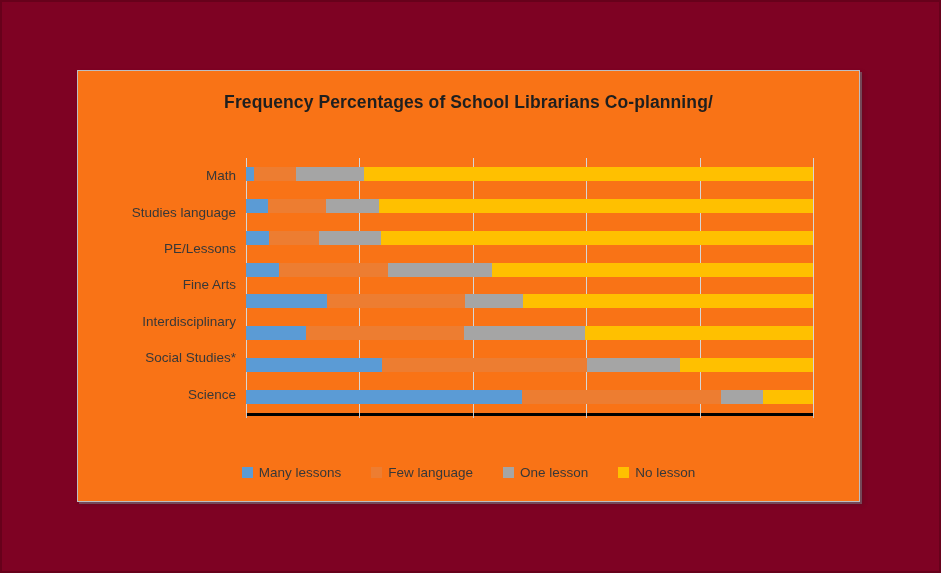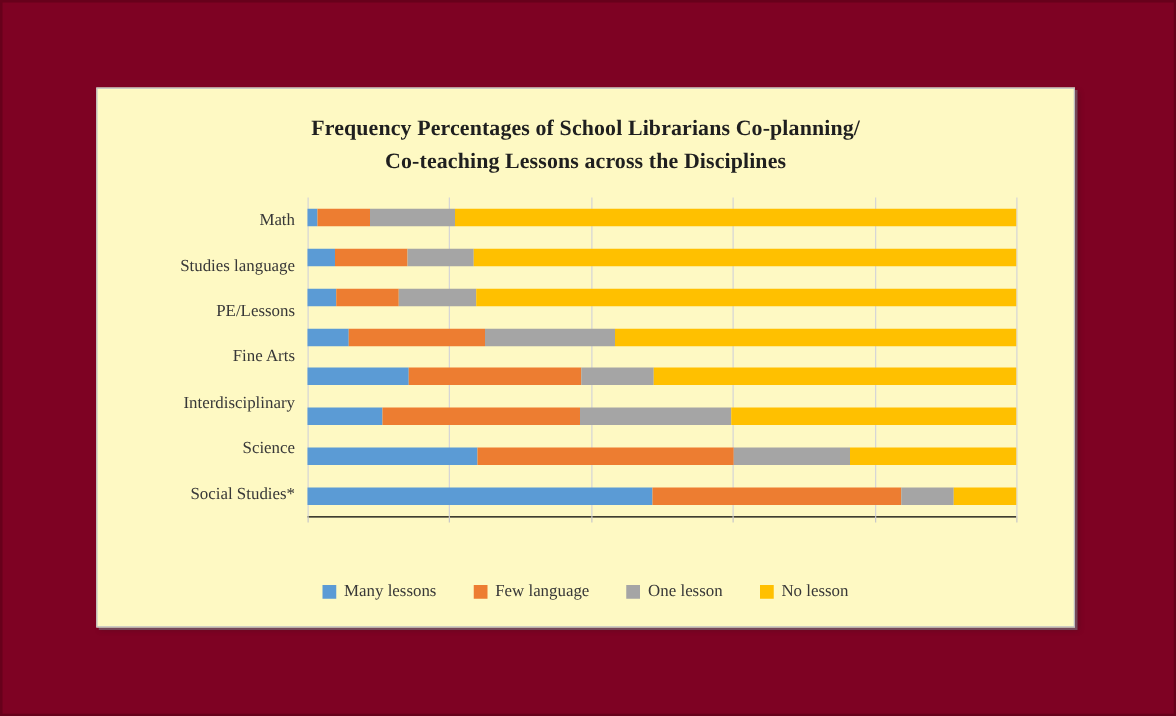--- a/index.html
+++ b/index.html
@@ -30,21 +30,21 @@
     font-weight: bold;
     font-size: 17.5px;
     line-height: 1.47;
     color: #1f1f1f;
     letter-spacing: 0.1px;
   }
   #chart-body {
     position: absolute;
     left: 168px; right: 46px;
     top: 87px; height: 255px;
-    border-bottom: 1px solid #000000;
+    border-bottom: 3px solid #000000;
   }
   .gridline {
     position: absolute;
     top: 0; bottom: 0;
     width: 1px;
     background: #d6d6d6;
   }
   #rows {
     position: absolute;
     left: 0; right: 0; top: 0; bottom: 0;
@@ -114,44 +114,43 @@
   .legend-swatch {
     width: 11px; height: 11px;
     margin-right: 6px;
     display: inline-block;
   }
 </style>
 </head>
 <body style="background: rgb(126, 2, 35);">
 
 <div id="frame">
-  <div id="panel" style="background: #fef9c3; font-family: Liberation Serif, serif;">
+  <div id="panel" style="background: #f97316;">
 
     <div class="chart-title">
       <div>Frequency Percentages of School Librarians Co-planning/</div>
-      <div>Co-teaching Lessons across the Disciplines</div>
     </div>
 
     <div id="chart-body">
       <div id="gridlines">
           <div class="gridline" style="left: 0%;"></div>
           <div class="gridline" style="left: 20%;"></div>
           <div class="gridline" style="left: 40%;"></div>
           <div class="gridline" style="left: 60%;"></div>
           <div class="gridline" style="left: 80%;"></div>
           <div class="gridline" style="left: 100%;"></div>
         </div>
       <div id="row-labels">
           <div class="row-label">Math</div>
           <div class="row-label">Studies language</div>
           <div class="row-label">PE/Lessons</div>
           <div class="row-label">Fine Arts</div>
           <div class="row-label">Interdisciplinary</div>
+          <div class="row-label">Social Studies*</div>
           <div class="row-label">Science</div>
-          <div class="row-label">Social Studies*</div>
         </div>
       <div id="rows">
           <div class="bar-track">
             <div class="bar-segment" style="width: 1.4%; background: rgb(91, 155, 213);"></div>
             <div class="bar-segment" style="width: 7.5%; background: rgb(237, 125, 49);"></div>
             <div class="bar-segment" style="width: 12%; background: rgb(165, 165, 165);"></div>
             <div class="bar-segment" style="width: 79.1%; background: rgb(255, 192, 0);"></div>
           </div>
           <div class="bar-track">
             <div class="bar-segment" style="width: 3.8%; background: rgb(91, 155, 213);"></div>

